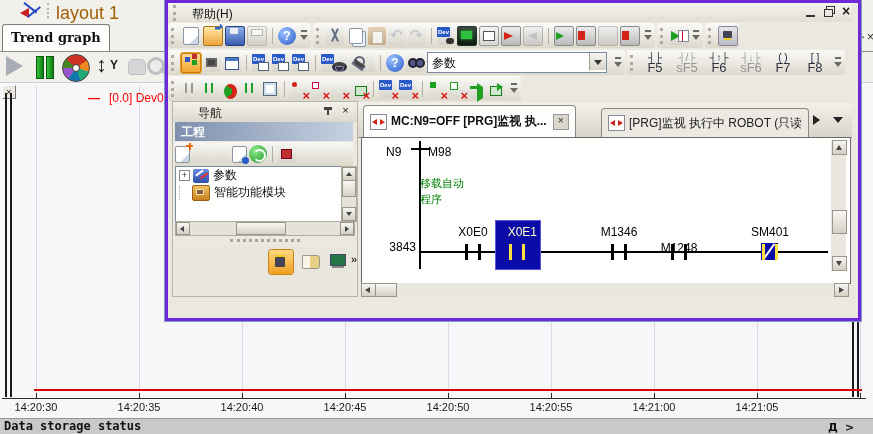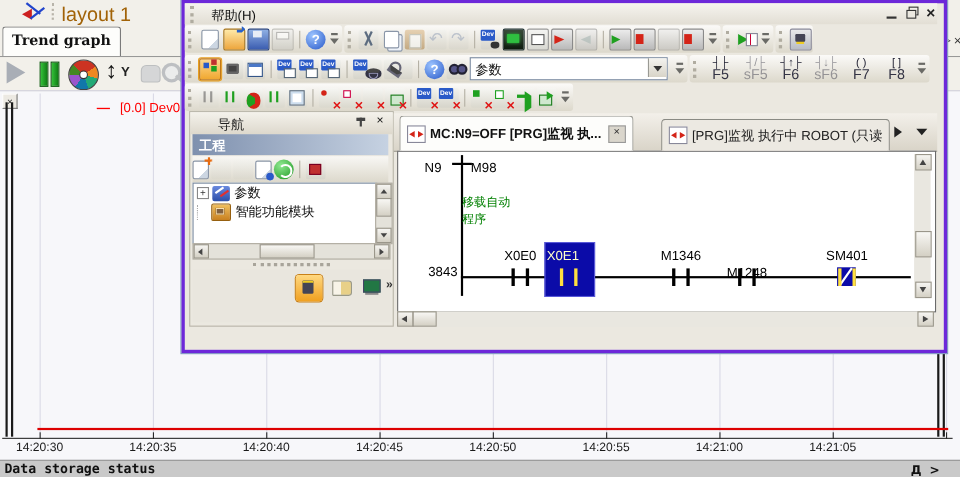--- a/index.html
+++ b/index.html
@@ -526,21 +526,21 @@
         <span class="llabel" style="left:66px;top:7px;">M98</span>
         <span class="lcomment" style="left:58px;top:38px;">移载自动</span>
         <span class="lcomment" style="left:58px;top:54px;">程序</span>
         <span class="llabel" style="left:14px;top:102px;width:40px;text-align:right;">3843</span>
         <div class="lv" style="left:57px;top:113px;width:409px;height:2px;"></div>
         <div id="contacts">
             <span class="llabel" style="left: 91px; top: 87px; width: 40px; text-align: center;">X0E0</span>
             <div class="lbar" style="left: 103px; top: 106px; background: rgb(0, 0, 0);"></div>
             <div class="lbar" style="left: 116px; top: 106px; background: rgb(0, 0, 0);"></div>
             <div class="selbox" style="left: 133px; top: 82px; width: 44px; height: 48px;"></div>
-            <span class="llabel" style="left: 135px; top: 87px; width: 40px; text-align: left; color: rgb(255, 255, 200);">X0E1</span>
+            <span class="llabel" style="left: 135px; top: 87px; width: 40px; text-align: right; color: rgb(255, 255, 200);">X0E1</span>
             <div class="lbar" style="left: 147px; top: 106px; background: rgb(255, 224, 64);"></div>
             <div class="lbar" style="left: 160px; top: 106px; background: rgb(255, 224, 64);"></div>
             <span class="llabel" style="left: 237px; top: 87px; width: 40px; text-align: center;">M1346</span>
             <div class="lbar" style="left: 249px; top: 106px; background: rgb(0, 0, 0);"></div>
             <div class="lbar" style="left: 262px; top: 106px; background: rgb(0, 0, 0);"></div>
             <span class="llabel" style="left: 297px; top: 87px; width: 40px; text-align: center; margin-top: 16px;">M1248</span>
             <div class="lbar" style="left: 309px; top: 106px; background: rgb(0, 0, 0);"></div>
             <div class="lbar" style="left: 322px; top: 106px; background: rgb(0, 0, 0);"></div>
             <div class="ncbox" style="left: 399px; top: 105px;"></div>
             <span class="llabel" style="left: 388px; top: 87px; width: 40px; text-align: center;">SM401</span>

